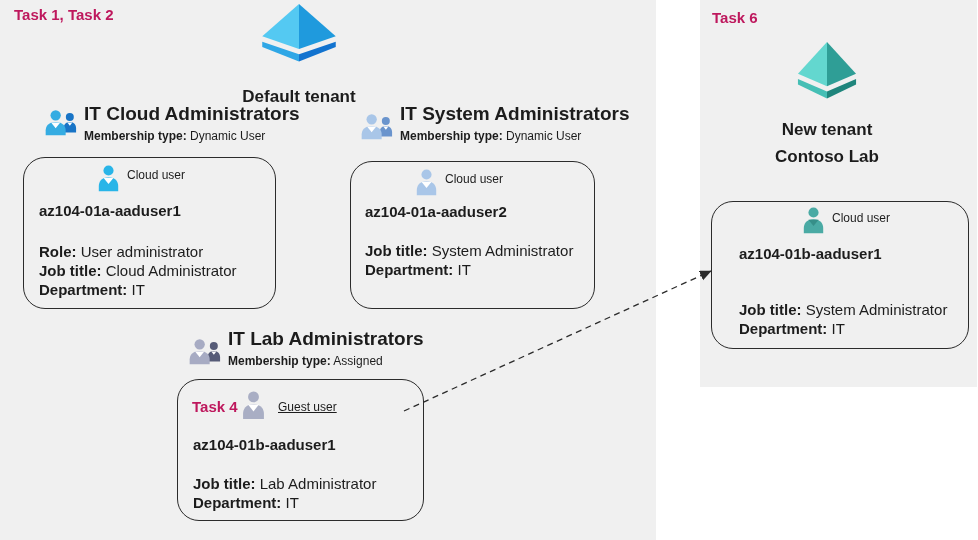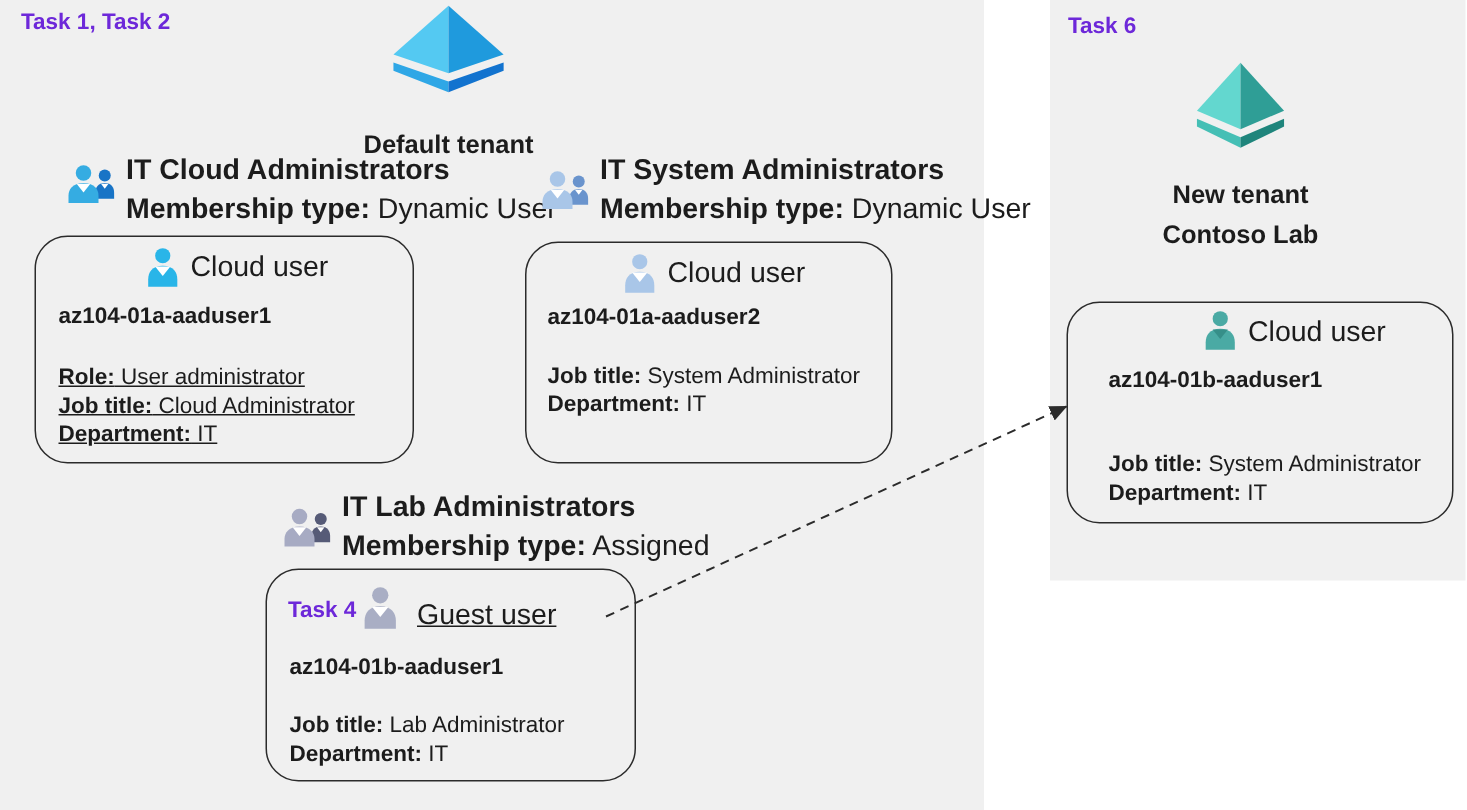--- a/index.html
+++ b/index.html
@@ -4,23 +4,23 @@
 <style>
   html,body{margin:0;padding:0;background:#fff;}
   .canvas{
     position:relative;width:978px;height:540px;background:#ffffff;
     font-family:"Liberation Sans",sans-serif;color:#1c1c1c;overflow:hidden;
   }
   .panel{position:absolute;background:#f0f0f0;}
   .panel-left{left:0;top:0;width:656px;height:540px;}
   .panel-right{left:700px;top:0;width:277px;height:387px;}
   .abs{position:absolute;}
-  .task{font-size:15px;font-weight:bold;color:#6d28d9;white-space:nowrap;}
+  .task{font-size:15px;font-weight:bold;color:#be185d;white-space:nowrap;}
   .gtitle{font-size:19px;font-weight:bold;white-space:nowrap;}
-  .txt{font-size:19px;white-space:nowrap;text-align:center;}
+  .txt{font-size:12px;white-space:nowrap;text-align:center;}
   .b{font-weight:bold;}
   .tenant-name{font-size:17px;font-weight:bold;text-align:center;white-space:nowrap;}
   .card{position:absolute;border:1.4px solid #2b2b2b;border-radius:22px;background:transparent;}
   .uname{font-size:15px;font-weight:bold;white-space:nowrap;}
   .fields{font-size:15px;line-height:19px;white-space:nowrap;}
   svg{display:block;}
   .overlay{position:absolute;left:0;top:0;pointer-events:none;}
 </style>
 </head>
 <body>
@@ -55,21 +55,21 @@
   </div>
 
   <div class="card" style="left:23px;top:157px;width:251px;height:150px;">
     <svg class="abs" style="left:71px;top:5px;" width="27" height="31" viewBox="0 0 32 36">
       <circle cx="16" cy="8.5" r="6" fill="#29b5e8"></circle>
       <path d="M16,16.5 C24.5,16.5 27.5,22 27.5,27 L27.5,33 L4.5,33 L4.5,27 C4.5,22 7.5,16.5 16,16.5 Z" fill="#29b5e8"></path>
       <path d="M10,17 L16,24.5 L22,17 Z" fill="#ffffff"></path>
     </svg>
     <div class="abs txt" style="left:103px;top:10px;">Cloud user</div>
     <div class="abs uname" style="left:15px;top:44px;">az104-01a-aaduser1</div>
-    <div class="abs fields" style="left:15px;top:84px;text-decoration:underline;">
+    <div class="abs fields" style="left:15px;top:84px;">
       <div><span class="b">Role:</span><span> User administrator</span></div>
       <div><span class="b">Job title:</span><span> Cloud Administrator</span></div>
       <div><span class="b">Department:</span><span> IT</span></div>
     </div>
   </div>
 
   <svg class="abs" style="left:360px;top:110px;" width="35" height="32" viewBox="0 0 42 36">
     <circle cx="31" cy="12" r="4.8" fill="#6a94cd"></circle>
     <path d="M31,18 C36.5,18 38.5,22 38.5,25.5 L38.5,30.5 L23.5,30.5 L23.5,25.5 C23.5,22 25.5,18 31,18 Z" fill="#6a94cd"></path>
     <path d="M28,18.5 L31,22.5 L34,18.5 Z" fill="#ffffff"></path>

